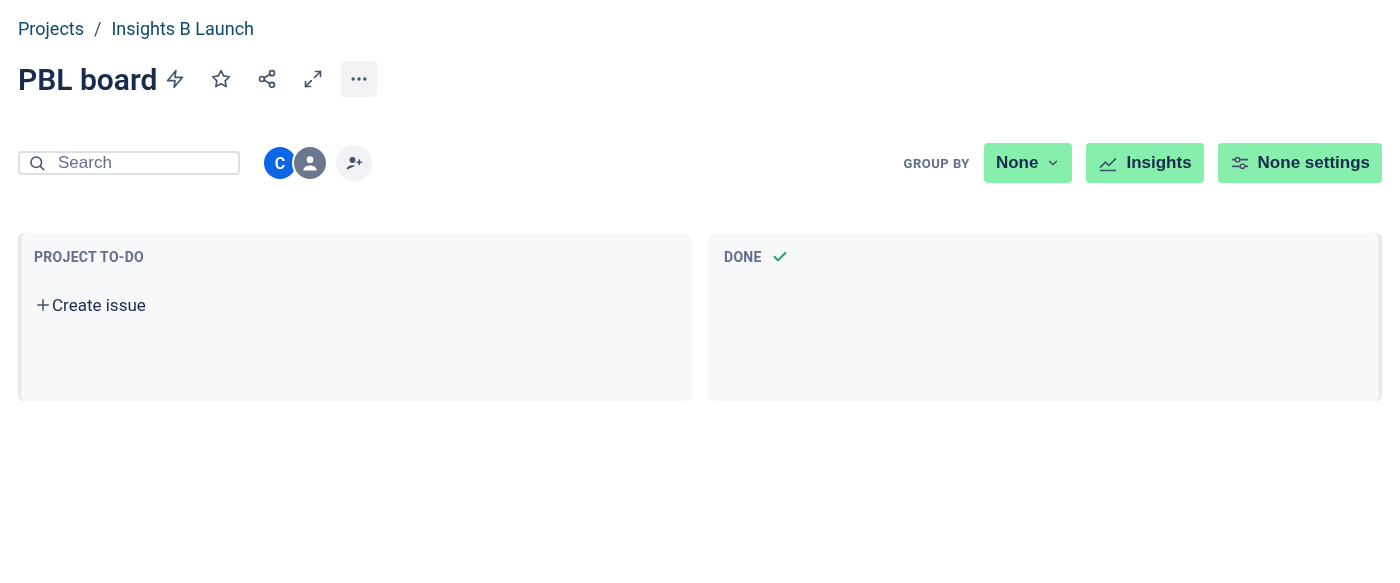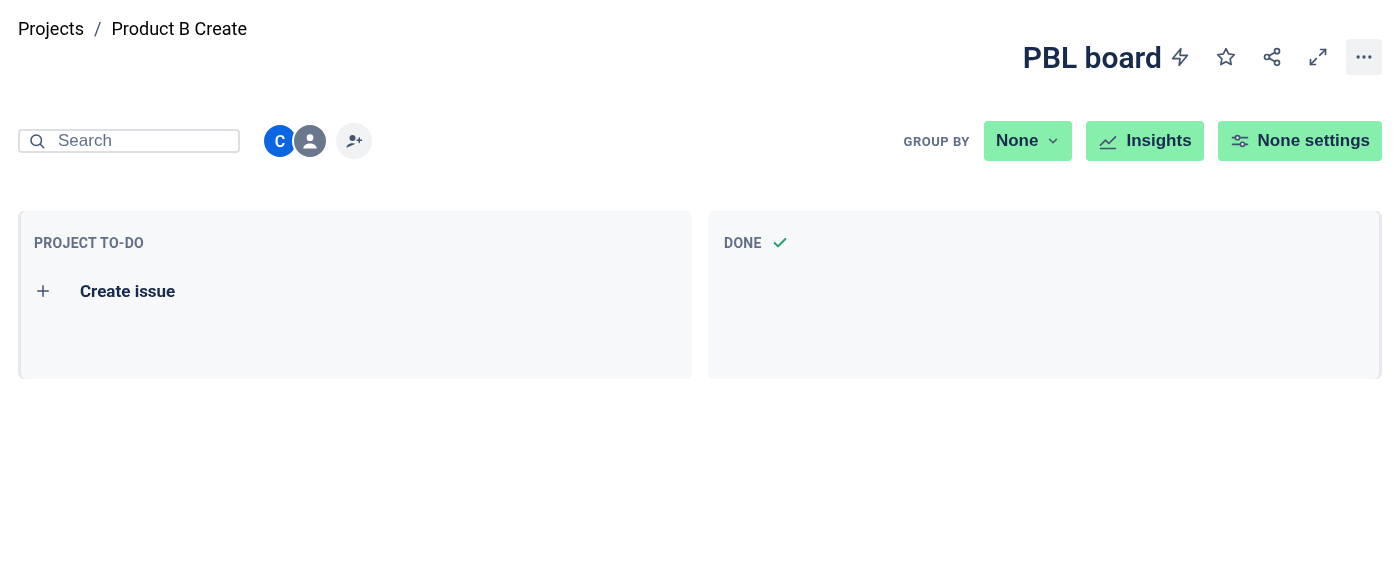--- a/index.html
+++ b/index.html
@@ -1,25 +1,25 @@
 <!DOCTYPE html>
 <html><head>
 <meta charset="utf-8">
 <style>
   * { box-sizing: border-box; margin: 0; padding: 0; }
   html, body { width: 1400px; height: 583px; font-family: -apple-system, BlinkMacSystemFont, "Segoe UI", Roboto, Helvetica, Arial, sans-serif; background: #fff; color: #172B4D; }
   .page { padding: 18px 18px 0 18px; }
 
   
   .breadcrumb { display: flex; align-items: center; gap: 10px; font-size: 18px; color: #44546F; }
-  .breadcrumb a { color: #000000; text-decoration: none; }
+  .breadcrumb a { color: #0c4a6e; text-decoration: none; }
   .breadcrumb .sep { color: #44546F; }
 
   
-  .title-row { display: flex; align-items: center; justify-content: flex-end; }
+  .title-row { display: flex; align-items: center; justify-content: flex-start; margin-top: 22px; }
   .title { font-size: 30px; font-weight: 600; color: #172B4D; }
 
   .title-actions { display: flex; align-items: center; gap: 10px; }
   .title-actions .iconbtn { width: 36px; height: 36px; display: flex; align-items: center; justify-content: center; border-radius: 4px; color: #44546F; cursor: pointer; }
   .title-actions .iconbtn.last { background: #F1F2F4; }
 
   
   .toolbar { display: flex; align-items: center; justify-content: space-between; margin-top: 46px; }
   .toolbar-left { display: flex; align-items: center; gap: 22px; }
 
@@ -38,37 +38,37 @@
   .toolbar-right { display: flex; align-items: center; gap: 14px; justify-content: space-between; }
   .groupby-label { font-size: 13px; font-weight: 700; letter-spacing: 0.5px; color: #626F86; }
   .btn { height: 40px; padding: 0 12px; background: #86efac; border-radius: 4px; display: flex; align-items: center; gap: 8px; font-size: 17px; font-weight: 600; color: #172B4D; cursor: pointer; border: none; }
   .btn svg { color: #44546F; }
 
   
   .board { display: flex; gap: 16px; margin-top: 50px; }
   .column { flex: 1; background: #F7F8F9; border-radius: 6px; padding: 16px; height: 168px; }
   .column.first { box-shadow: inset 3px 0 0 0 #E6E8EB; }
   .column.last { box-shadow: inset -3px 0 0 0 #E6E8EB; }
-  .col-header { display: flex; align-items: center; gap: 10px; font-size: 14px; font-weight: 700; letter-spacing: 0.3px; color: #626F86; margin-top: 8px; }
+  .col-header { display: flex; align-items: center; gap: 10px; font-size: 14px; font-weight: 700; letter-spacing: 0.3px; color: #626F86; }
   .check-icon { color: #22A06B; }
 
-  .create-issue { display: flex; align-items: center; gap: 28px; margin-top: 30px; font-size: 17px; font-weight: 700; color: #172B4D; cursor: pointer; }
+  .create-issue { display: flex; align-items: center; gap: 0; margin-top: 30px; font-size: 17px; font-weight: 400; color: #172B4D; cursor: pointer; }
   .create-issue svg { color: #44546F; }
 
   svg { display: block; }
 </style>
 </head>
 <body>
 
 <div class="page">
 
   <div class="breadcrumb">
     <a href="#">Projects</a>
     <span class="sep">/</span>
-    <a href="#">Product B Create</a>
+    <a href="#">Insights B Launch</a>
   </div>
 
   <div class="title-row">
     <h1 class="title">PBL board</h1>
 
     <div class="title-actions">
       <div class="iconbtn">
         <span>
           <svg width="20" height="20" viewBox="0 0 24 24" fill="none" stroke="currentColor" stroke-width="2" stroke-linecap="round" stroke-linejoin="round">
               <polygon points="13 2 3 14 12 14 11 22 21 10 12 10 13 2"></polygon>

